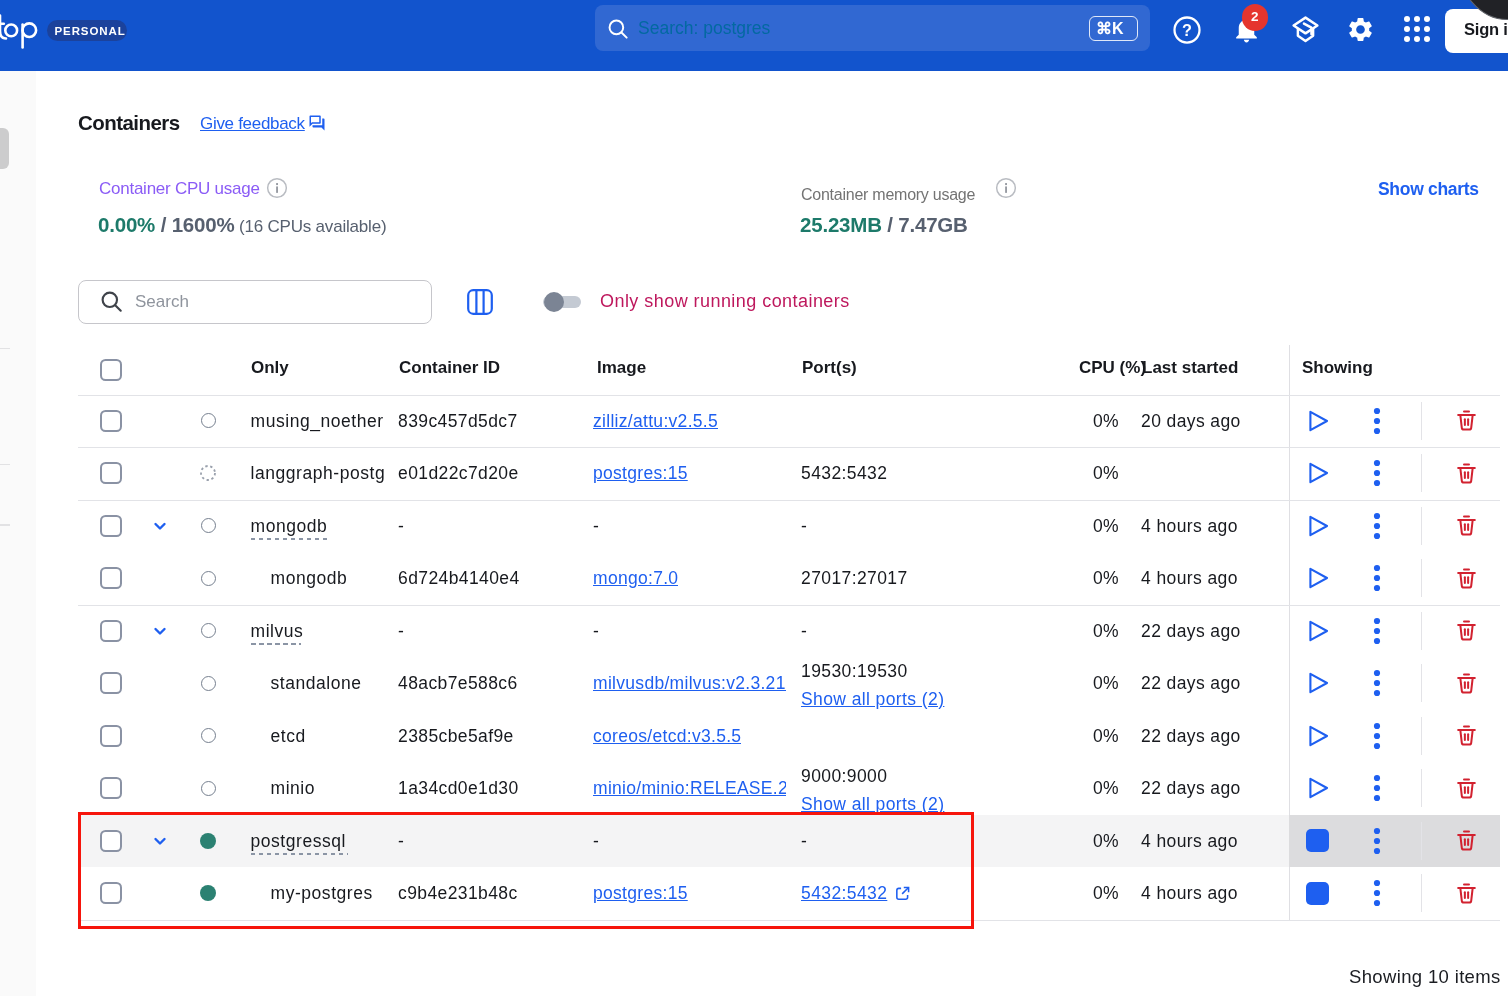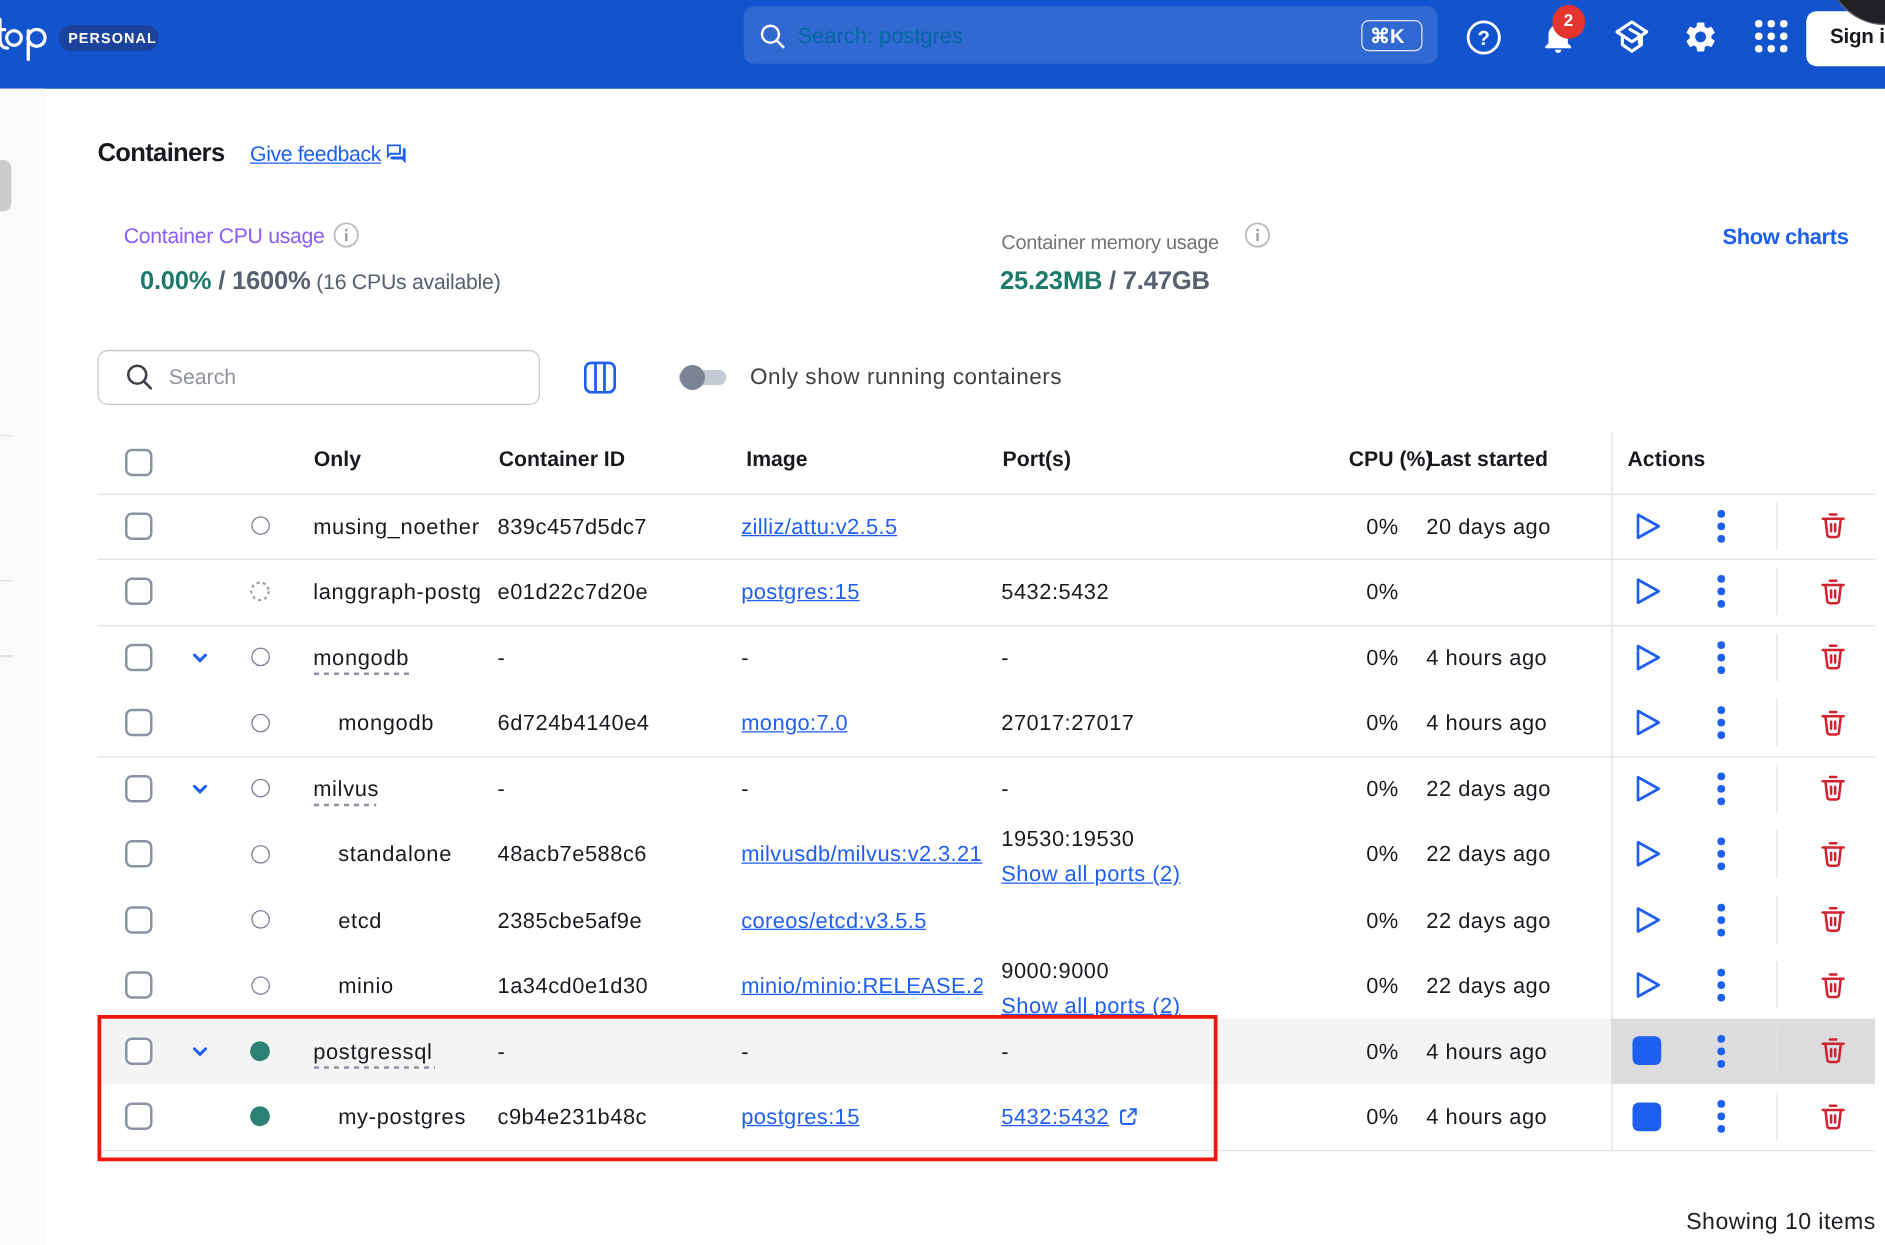--- a/index.html
+++ b/index.html
@@ -82,21 +82,21 @@
 <svg class="abs" style="left:308px;top:114px" width="18" height="18" viewBox="0 0 24 24">
     <path d="M15 4v7H5.17L4 12.17V4h11m1-2H3c-.55 0-1 .45-1 1v14l4-4h10c.55 0 1-.45 1-1V3c0-.55-.45-1-1-1zm5 4h-2v9H6v2c0 .55.45 1 1 1h11l4 4V7c0-.55-.45-1-1-1z" fill="#1e5ff0"></path>
   </svg>
 
 <div class="abs" style="left:99px;top:178.6px;font-size:17px;color:#8b5cf6;line-height:20px;letter-spacing:-0.25px">Container CPU usage</div>
 <svg class="abs" style="left:266px;top:177px" width="22" height="22" viewBox="0 0 24 24">
     <circle cx="12" cy="12" r="10.2" fill="none" stroke="#b9bcc2" stroke-width="1.6"></circle>
     <rect x="11.1" y="10.3" width="1.9" height="7" fill="#8f939b"></rect>
     <rect x="11.1" y="6.6" width="1.9" height="2.2" fill="#8f939b"></rect>
   </svg>
-<div class="abs" style="left:112px;top:213.3px;font-size:20.5px;font-weight:700;color:#1d7a6a;line-height:24px;letter-spacing:-0.2px">0.00%<span style="color:#57606f"> / 1600%</span><span style="font-size:17px;font-weight:400;color:#57606f"> (16 CPUs available)</span></div>
+<div class="abs" style="left:98px;top:213.3px;font-size:20.5px;font-weight:700;color:#1d7a6a;line-height:24px;letter-spacing:-0.2px">0.00%<span style="color:#57606f"> / 1600%</span><span style="font-size:17px;font-weight:400;color:#57606f"> (16 CPUs available)</span></div>
 <div class="abs" style="left:801px;top:185px;font-size:16px;color:#737373;line-height:20px;letter-spacing:-0.25px">Container memory usage</div>
 <svg class="abs" style="left:995px;top:177px" width="22" height="22" viewBox="0 0 24 24">
     <circle cx="12" cy="12" r="10.2" fill="none" stroke="#b9bcc2" stroke-width="1.6"></circle>
     <rect x="11.1" y="10.3" width="1.9" height="7" fill="#8f939b"></rect>
     <rect x="11.1" y="6.6" width="1.9" height="2.2" fill="#8f939b"></rect>
   </svg>
 <div class="abs" style="left:800px;top:213.3px;font-size:20.5px;font-weight:700;color:#1d7a6a;line-height:24px;letter-spacing:-0.2px">25.23MB<span style="color:#57606f"> / 7.47GB</span></div>
 <div class="abs" style="left:1378px;top:178.6px;font-size:17.5px;font-weight:700;color:#1e5ff0;line-height:20px;letter-spacing:-0.3px">Show charts</div>
 
 <div class="abs" style="left:78px;top:280px;width:354px;height:44px;border:1px solid #c6c6cb;border-radius:8px;box-sizing:border-box"></div>
@@ -104,30 +104,30 @@
     <circle cx="10.5" cy="10.5" r="6.4" fill="none" stroke="#3f434a" stroke-width="1.9"></circle>
     <path d="M15.3 15.3 L20.2 20.2" stroke="#3f434a" stroke-width="1.9" stroke-linecap="round"></path>
   </svg>
 <div class="abs" style="left:135px;top:292px;font-size:17px;color:#8f949d">Search</div>
 <svg class="abs" style="left:467px;top:289px" width="26" height="26" viewBox="0 0 26 26">
     <rect x="1.2" y="1.2" width="23.6" height="23.6" rx="5" fill="none" stroke="#1e5ff0" stroke-width="2.2"></rect>
     <path d="M9.4 1.5 V24.5 M16.6 1.5 V24.5" stroke="#1e5ff0" stroke-width="2.2"></path>
   </svg>
 <div class="abs" style="left:542.5px;top:296px;width:38px;height:12px;border-radius:6px;background:#c4cad3"></div>
 <div class="abs" style="left:543.5px;top:292px;width:20px;height:20px;border-radius:50%;background:#7b8494"></div>
-<div class="abs" style="left:600px;top:291px;font-size:18px;color:#404040;letter-spacing:0.45px">Only show running containers</div>
+<div class="abs" style="left:600px;top:291px;font-size:18px;color:#be185d;letter-spacing:0.45px">Only show running containers</div>
 
 <div class="cb" style="left:99.5px;top:358.5px"></div>
 <div class="abs hbold" style="left:251px;top:355px">Only</div>
 <div class="abs hbold" style="left:399px;top:355px">Container ID</div>
 <div class="abs hbold" style="left:597px;top:355px">Image</div>
 <div class="abs hbold" style="left:802px;top:355px">Port(s)</div>
 <div class="abs hbold" style="left:1079px;top:355px;width:100px;">CPU (%)</div>
 <div class="abs hbold" style="left:1142px;top:355px">Last started</div>
-<div class="abs hbold" style="left:1302px;top:355px">Actions</div>
+<div class="abs hbold" style="left:1302px;top:355px">Showing</div>
 <div class="abs" style="left:1289px;top:345px;width:1px;height:574.5px;background:#dfdfe3"></div>
 <div class="abs" style="left:78px;top:394.5px;width:1422px;height:1px;background:#e2e3e7"></div>
 <div class="abs" style="left:78px;top:447.0px;width:1422px;height:1px;background:#e2e3e7"></div>
 <div class="abs" style="left:78px;top:499.5px;width:1422px;height:1px;background:#e2e3e7"></div>
 <div class="abs" style="left:78px;top:604.5px;width:1422px;height:1px;background:#e2e3e7"></div>
 <div class="abs" style="left:78px;top:815.5px;width:1422px;height:1px;background:#e2e3e7"></div>
 <div class="abs" style="left:78px;top:919.5px;width:1422px;height:1px;background:#e2e3e7"></div>
 <div class="cb" style="left:99.5px;top:409.75px"></div>
 <div class="abs" style="left:200.5px;top:413.25px;width:15px;height:15px;border-radius:50%;border:1.8px solid #76808f;box-sizing:border-box"></div>
 <div class="abs nm" style="left:250.5px;top:407.75px">musing_noether</div>

